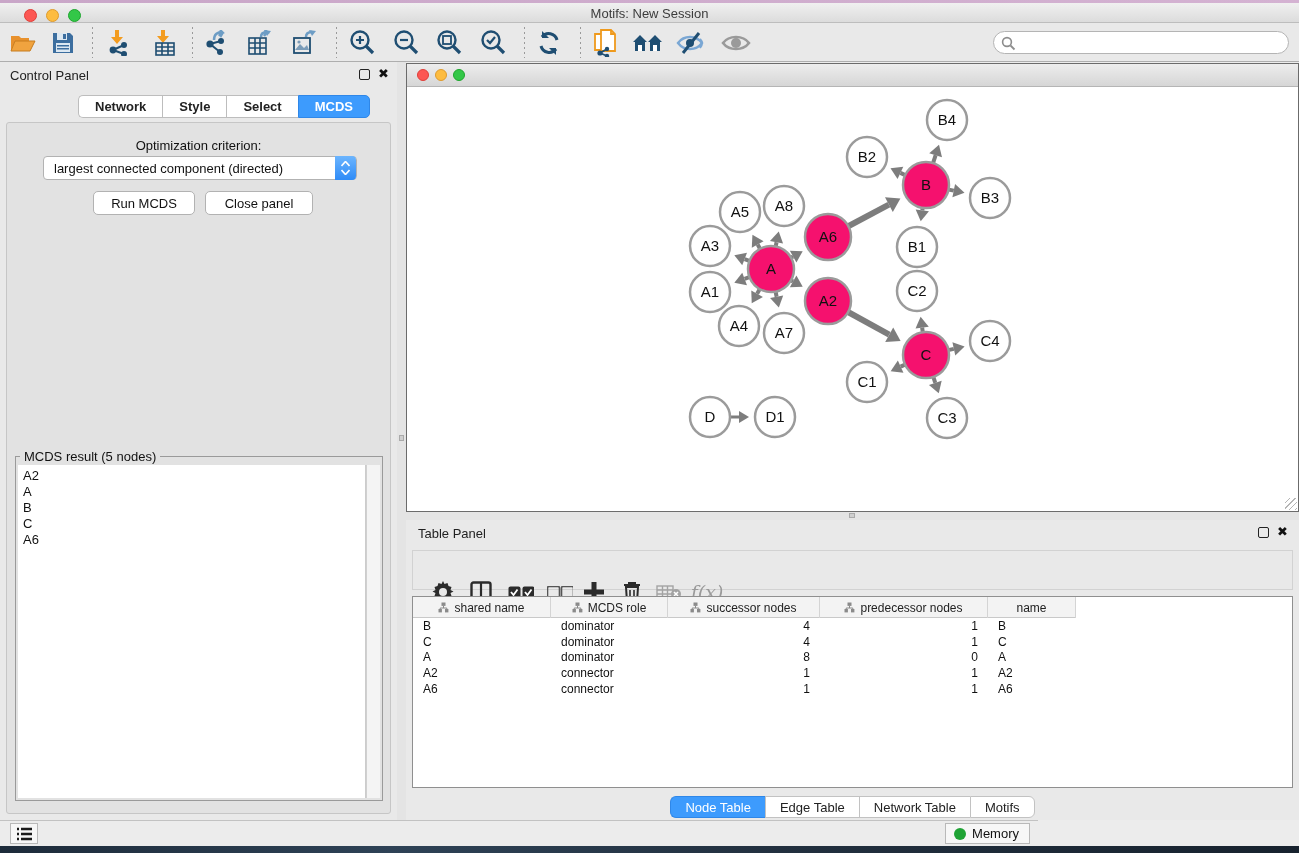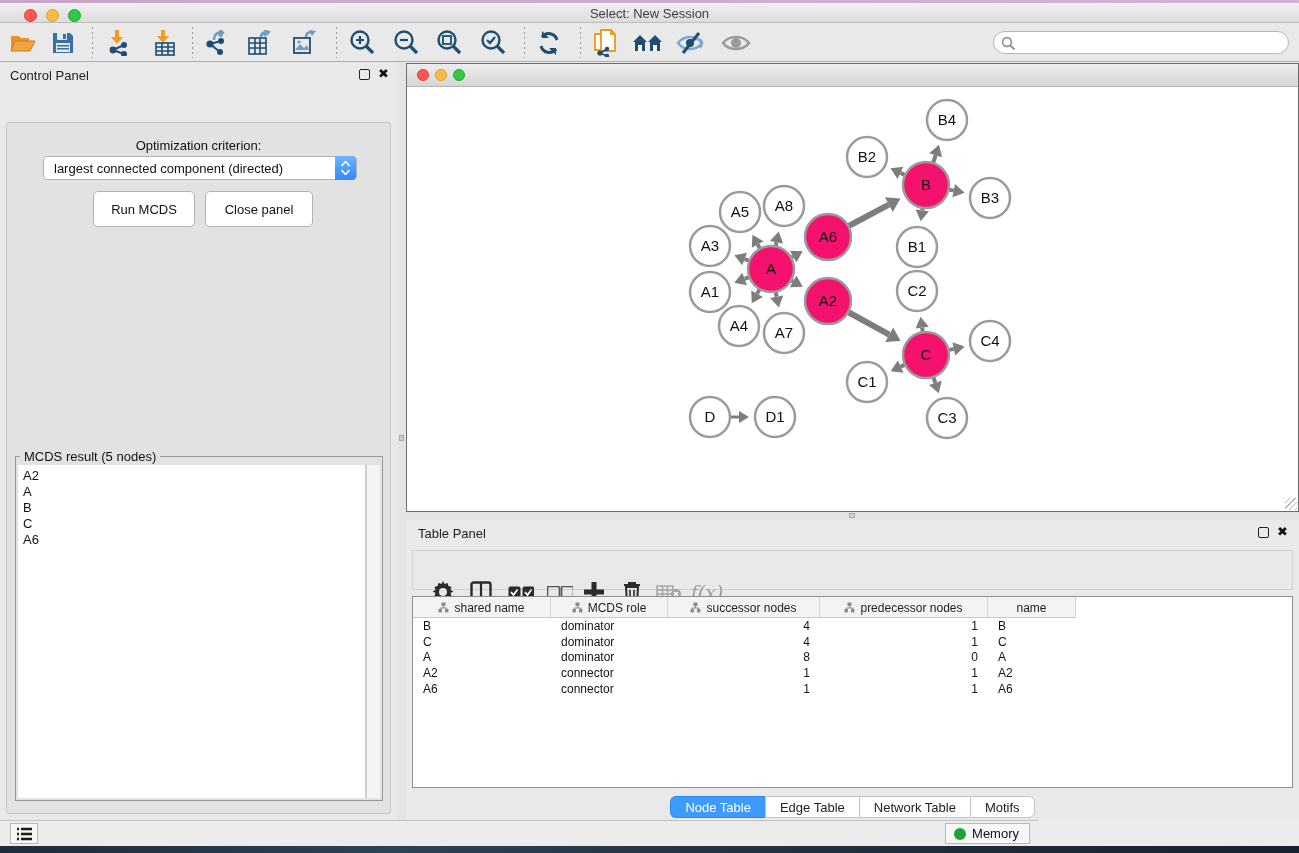--- a/index.html
+++ b/index.html
@@ -56,21 +56,21 @@
   .cpanel-inner { position:absolute; left:6px; top:60px; width:385px; height:692px;
     background:#e2e2e2; border:1px solid #c6c6c6; border-radius:3px; }
   .opt-label { position:absolute; top:15px; left:0; right:0; text-align:center; font-size:13px; color:#111; }
   .criterion { position:absolute; left:36px; top:33px; width:314px; height:24px; background:#fff;
     border:1px solid #b2b2b2; border-radius:4px; font-size:13px; color:#111;
     display:flex; align-items:center; padding-left:10px; }
   .criterion .stepper { position:absolute; right:0px; top:-1px; width:21px; height:24px;
     background:linear-gradient(#6cb5fe,#2e8bf7); border-radius:0 4px 4px 0;
     display:flex; flex-direction:column; align-items:center; justify-content:center; }
   .stepper svg { display:block; }
-  .cbtn { position:absolute; top:68px; height:36px; background:#fff; border:1px solid #b2b2b2;
+  .cbtn { position:absolute; top:68px; height:24px; background:#fff; border:1px solid #b2b2b2;
     border-radius:5px; font-size:13px; color:#111; display:flex; align-items:center;
     justify-content:center; cursor:default; }
   .btn-run { left:86px; width:102px; }
   .btn-close { left:198px; width:108px; }
 
   .groupbox { position:absolute; left:8px; top:333px; width:368px; height:345px;
     border:1px solid #9a9a9a; }
   .groupbox .gb-title { position:absolute; top:-8px; left:4px; background:#e2e2e2;
     padding:0 4px; font-size:13px; color:#111; }
   .gb-list { position:absolute; left:2px; top:8px; right:16px; bottom:2px; background:#fff;
@@ -149,21 +149,21 @@
 </head>
 <body>
 
 <div id="app">
   <div class="desktop-strip-top"></div>
 
   <div class="titlebar">
     <span class="tl red"></span>
     <span class="tl yellow"></span>
     <span class="tl green"></span>
-    <div class="title">Select: New Session</div>
+    <div class="title">Motifs: New Session</div>
   </div>
 
   <div class="toolbar">
     <div class="tb-icon" style="left:6px">
       <svg width="26" height="22" viewBox="0 0 26 22">
           <path d="M1 4 h8 l2 2 h8 v3 H5 L1 19 Z" fill="#e8912d"></path>
           <path d="M5 9 h20 l-5 10 H1 Z" fill="#f0a33f" stroke="#c77c1e"></path>
         </svg>
     </div>
     <div class="tb-icon" style="left:46px">
@@ -304,20 +304,26 @@
         </svg>
     </div>
   </div>
 
   <div class="cpanel">
     <div class="panel-head">
       <span class="ph-title">Control Panel</span>
       <span class="ph-float"></span>
       <span class="ph-close">✖</span>
     </div>
+    <div class="seg-tabs" id="cp-tabs">
+        <div class="seg-tab">Network</div>
+        <div class="seg-tab">Style</div>
+        <div class="seg-tab">Select</div>
+        <div class="seg-tab active">MCDS</div>
+      </div>
     <div class="cpanel-inner">
       <div class="opt-label">Optimization criterion:</div>
       <div class="criterion">
         <span>largest connected component (directed)</span>
         <span class="stepper">
           <svg width="9" height="6" viewBox="0 0 9 6">
               <path d="M0.5 5 L4.5 0.5 L8.5 5" fill="none" stroke="#fff" stroke-width="1.6"></path>
             </svg>
           <svg width="9" height="6" viewBox="0 0 9 6" style="margin-top:2px">
               <path d="M0.5 1 L4.5 5.5 L8.5 1" fill="none" stroke="#fff" stroke-width="1.6"></path>

